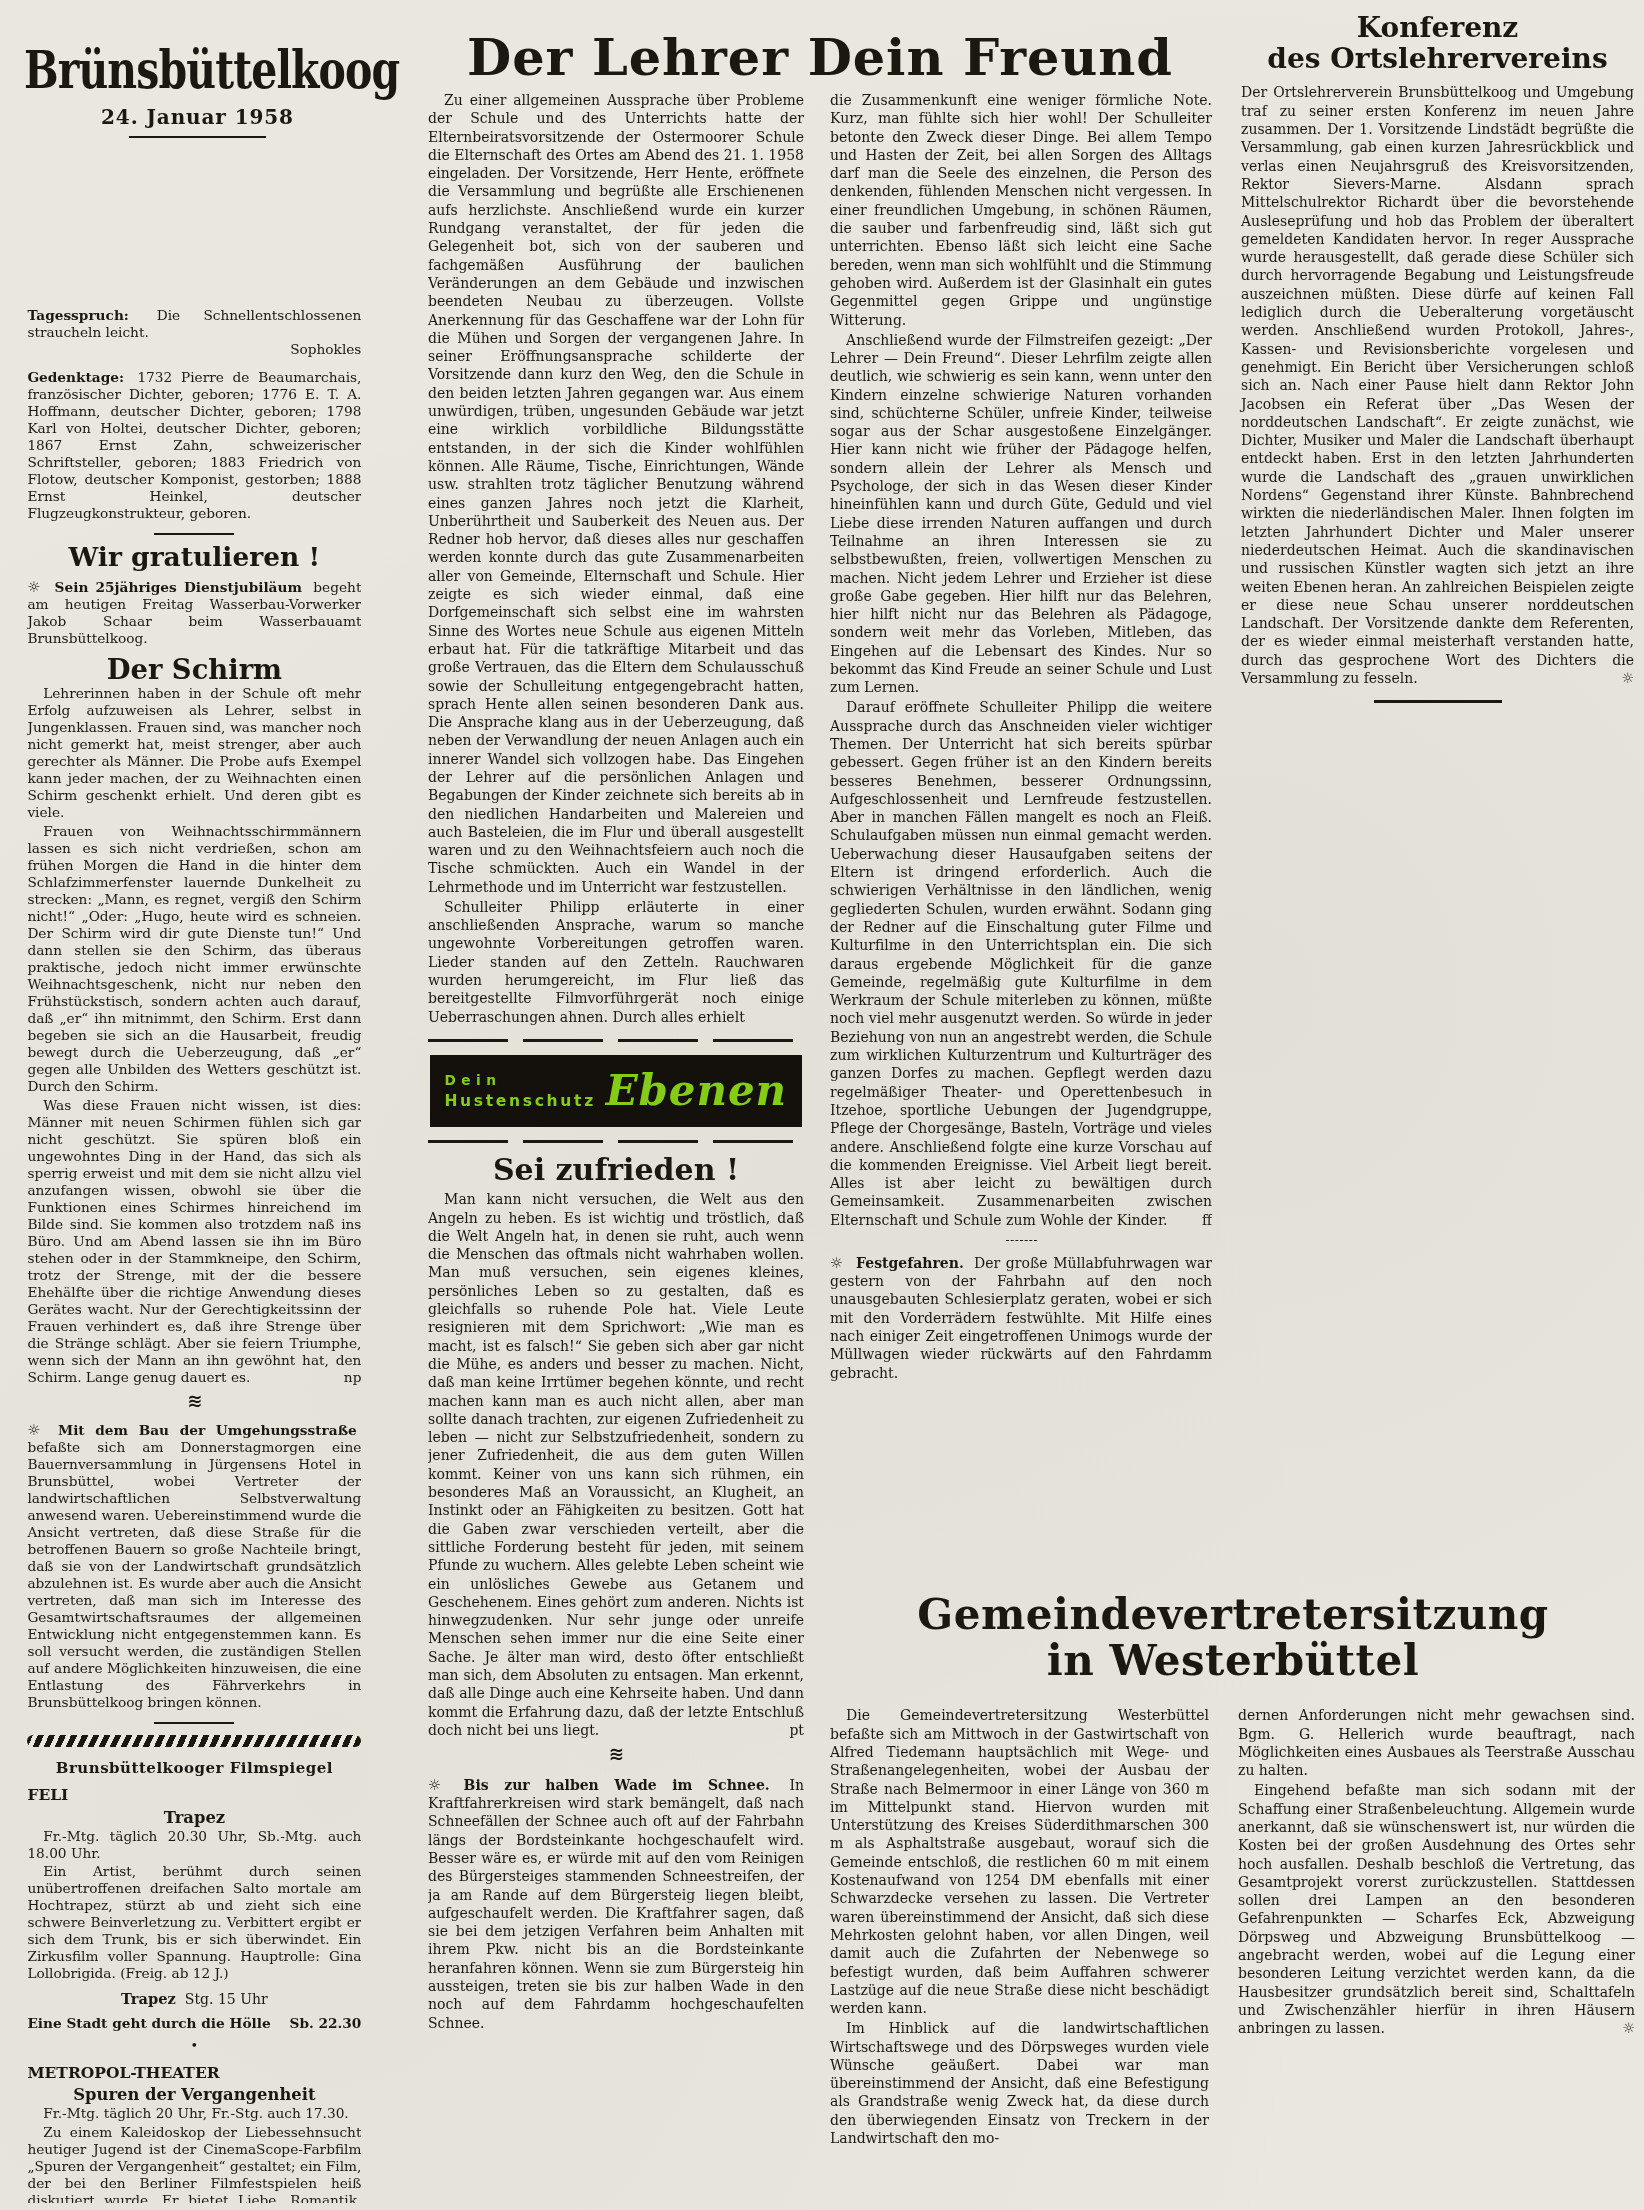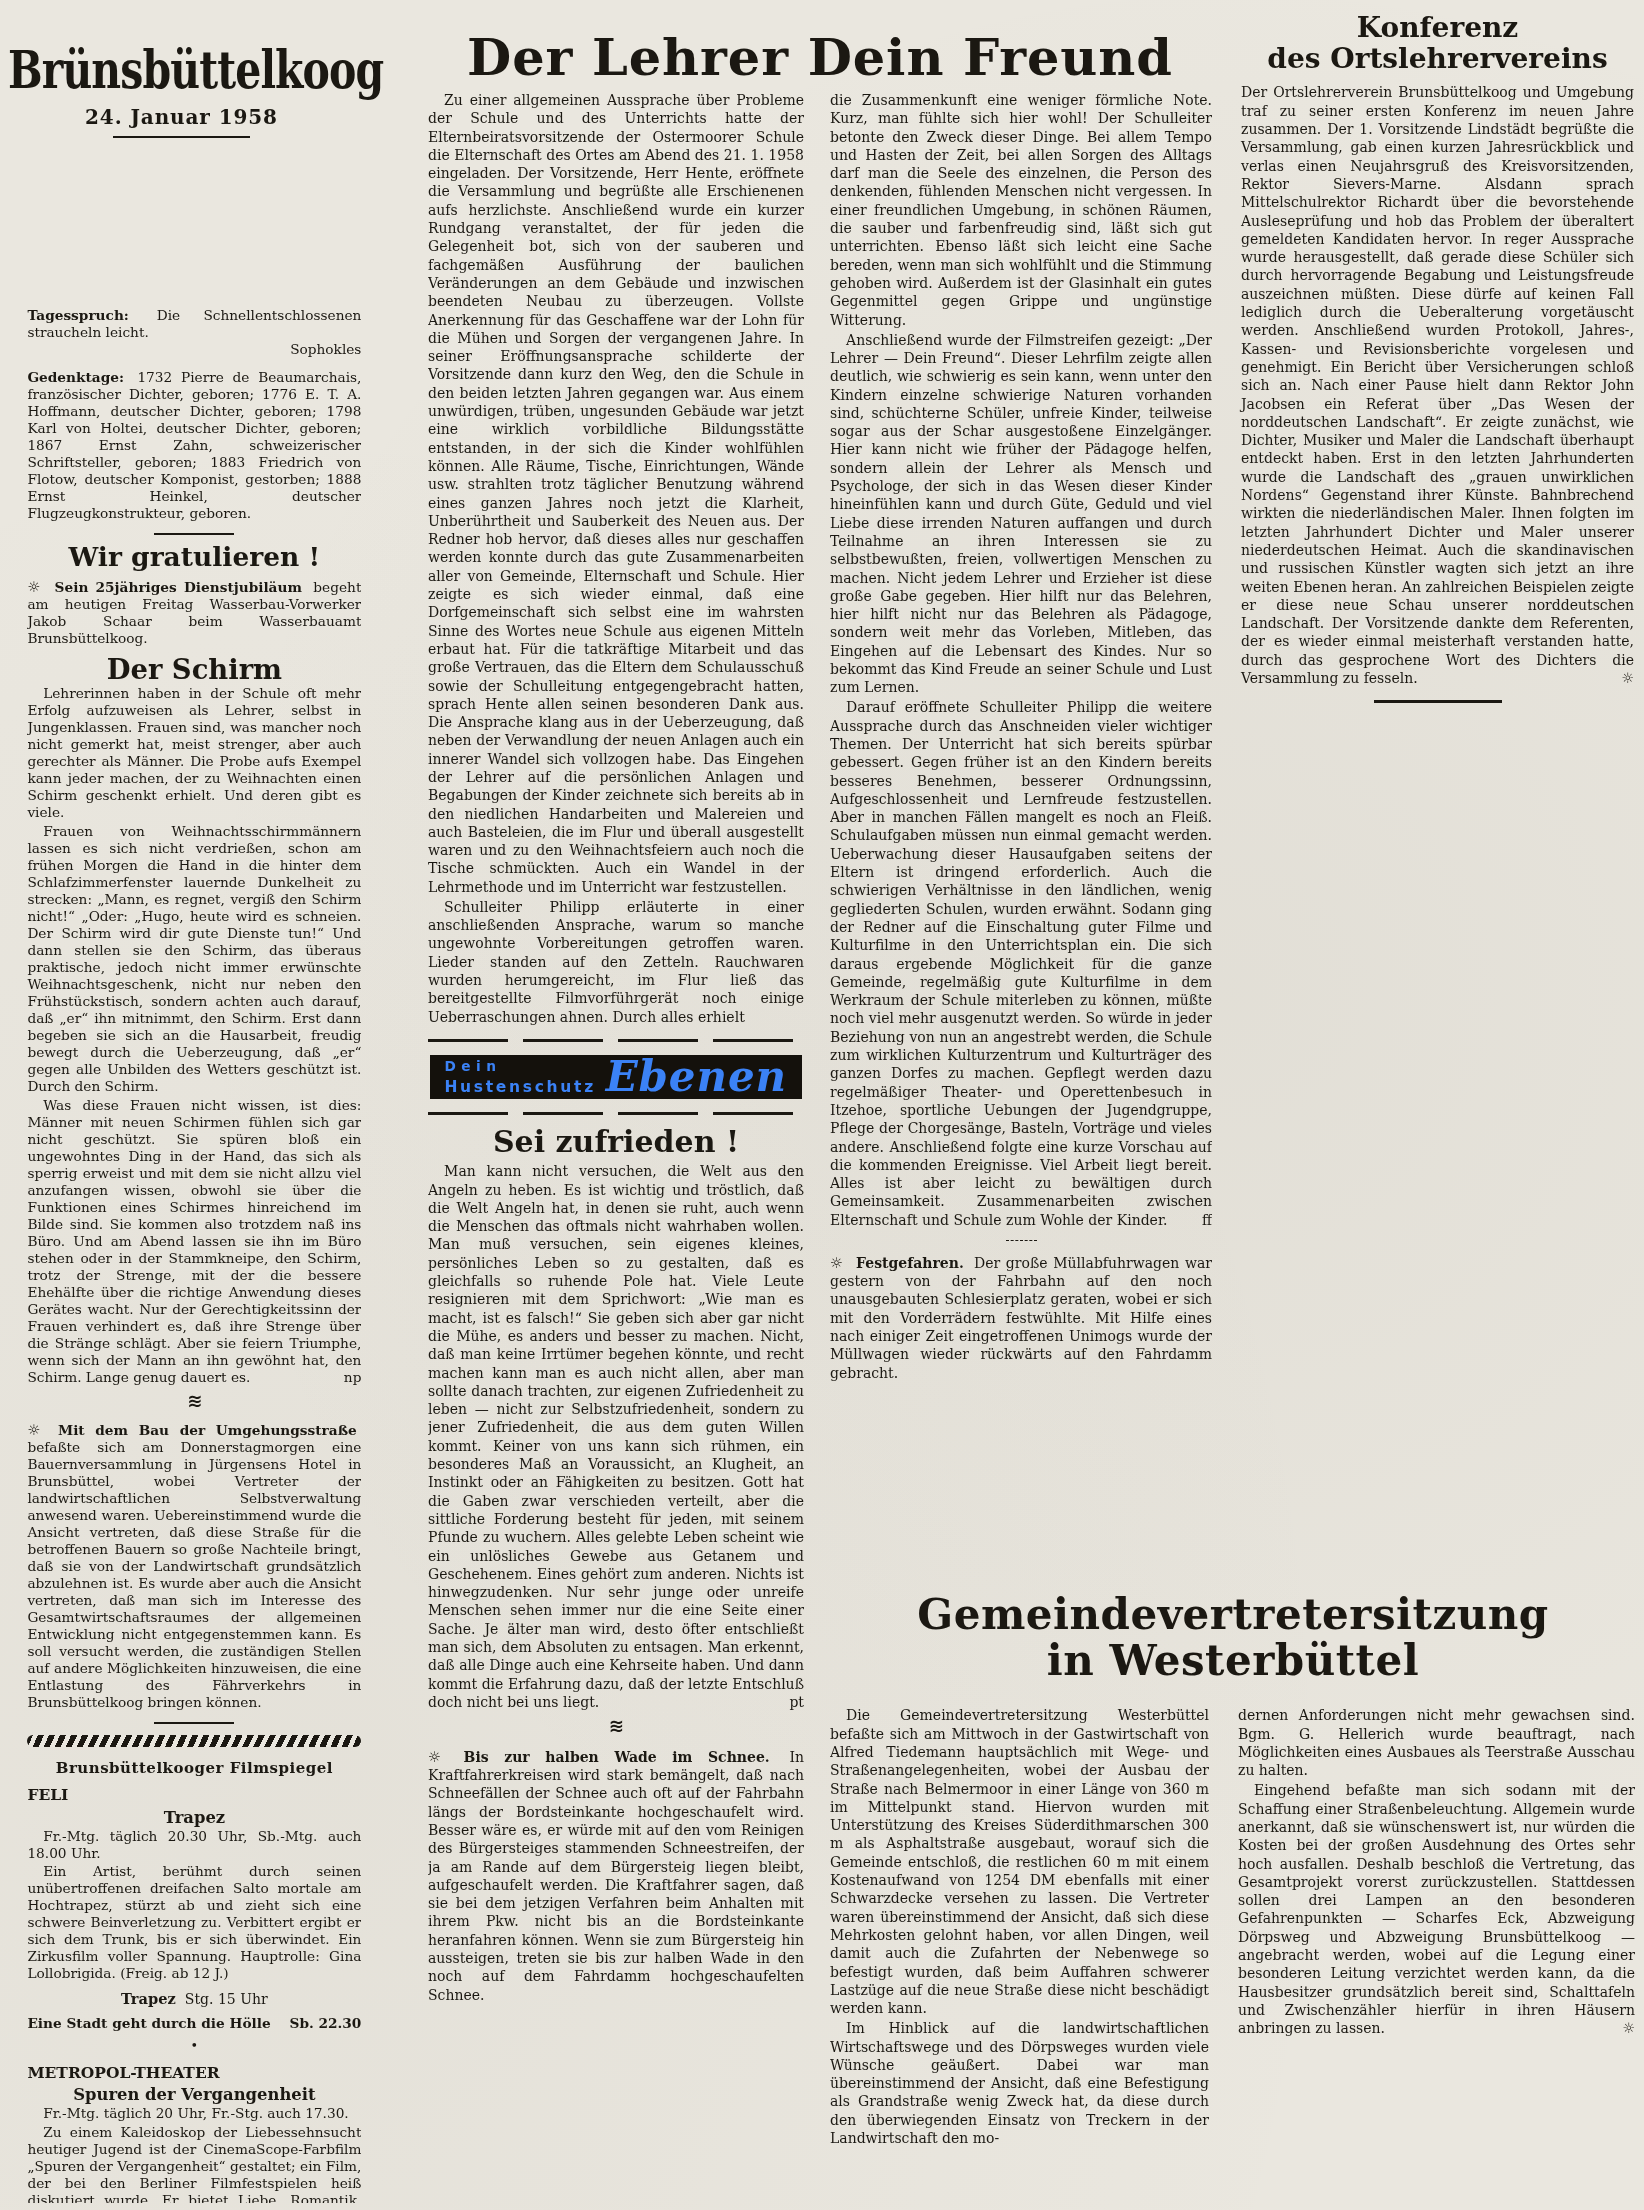--- a/index.html
+++ b/index.html
@@ -12,21 +12,21 @@
   .page{position:absolute;inset:0;overflow:hidden;
     background:
       radial-gradient(ellipse at 75% 45%, rgba(120,115,100,0.07), rgba(0,0,0,0) 60%),
       radial-gradient(ellipse at 20% 80%, rgba(120,115,100,0.05), rgba(0,0,0,0) 55%),
       #eae7df;}
   p{margin:0;text-indent:1.15em;text-align:justify;}
   b{margin-right:4.6px;}
   .noindent, .noindent-first > p:first-child{text-indent:0;}
 
   
-  #masthead{position:absolute;left:8px;top:44px;width:347px;}
+  #masthead{position:absolute;left:24px;top:44px;width:347px;}
   .m1{font-size:41px;font-weight:bold;letter-spacing:-0.9px;line-height:1.0;transform:scaleY(1.28);transform-origin:top left;white-space:nowrap;}
   .m2row{display:flex;align-items:center;margin-top:27.4px;}
   .m2{font-size:41px;font-weight:bold;letter-spacing:-0.9px;transform:scaleY(1.28);transform-origin:center left;white-space:nowrap;}
   .crest{width:79px;height:84px;flex:0 0 auto;margin-left:12.8px;margin-right:3.7px;}
   .m-date{font-size:20px;font-weight:bold;text-align:center;margin-top:20px;letter-spacing:0.9px;}
   .m-rule{width:137px;margin:7.3px auto 0;border-top:2.7px solid #1b1812;}
 
   
   .col{position:absolute;text-align:justify;}
   #left-col{left:27.4px;top:307px;width:334px;height:1896px;font-size:13.7px;line-height:17px;overflow:hidden;}
@@ -49,21 +49,21 @@
   .star{font-family:"DejaVu Sans",sans-serif;font-size:14.6px;margin-right:7.3px;}
   .item{margin-top:12.8px;}
 
   
   .rope{height:12px;margin:9.1px 0 12.8px;border-radius:6.4px;
     background:repeating-linear-gradient(115deg,#1b1812 0 5.5px,#eae7df 5.5px 10px);}
 
   
   .dash-rule{height:3.2px;margin:12.8px 0;
     background:repeating-linear-gradient(90deg,#1b1812 0 80px,rgba(0,0,0,0) 80px 95px);}
-  .rheila{background:#14110c;color:#3b82f6;height:44px;display:flex;align-items:center;
+  .rheila{background:#14110c;color:#84cc16;height:72px;display:flex;align-items:center;
     padding:0 14.6px;margin:0 1.8px;}
   .rh-left{display:flex;flex-direction:column;justify-content:center;font-family:"DejaVu Sans",sans-serif;}
   .rh1{font-size:13.7px;font-weight:bold;letter-spacing:5.5px;}
   .rh2{font-size:15.5px;font-weight:bold;letter-spacing:2.7px;margin-top:2.7px;}
   .rh-brand{flex:1;text-align:center;font-size:42px;font-weight:bold;font-style:italic;
     font-family:"DejaVu Serif",serif;letter-spacing:0.9px;padding-left:9.1px;}
 
   
   .cinema{font-weight:bold;font-size:15.5px;text-indent:0;text-align:left;margin-top:9.1px;}
   .film-title{text-align:center;font-weight:bold;font-size:16.4px;margin-top:5.5px;text-indent:0;}

